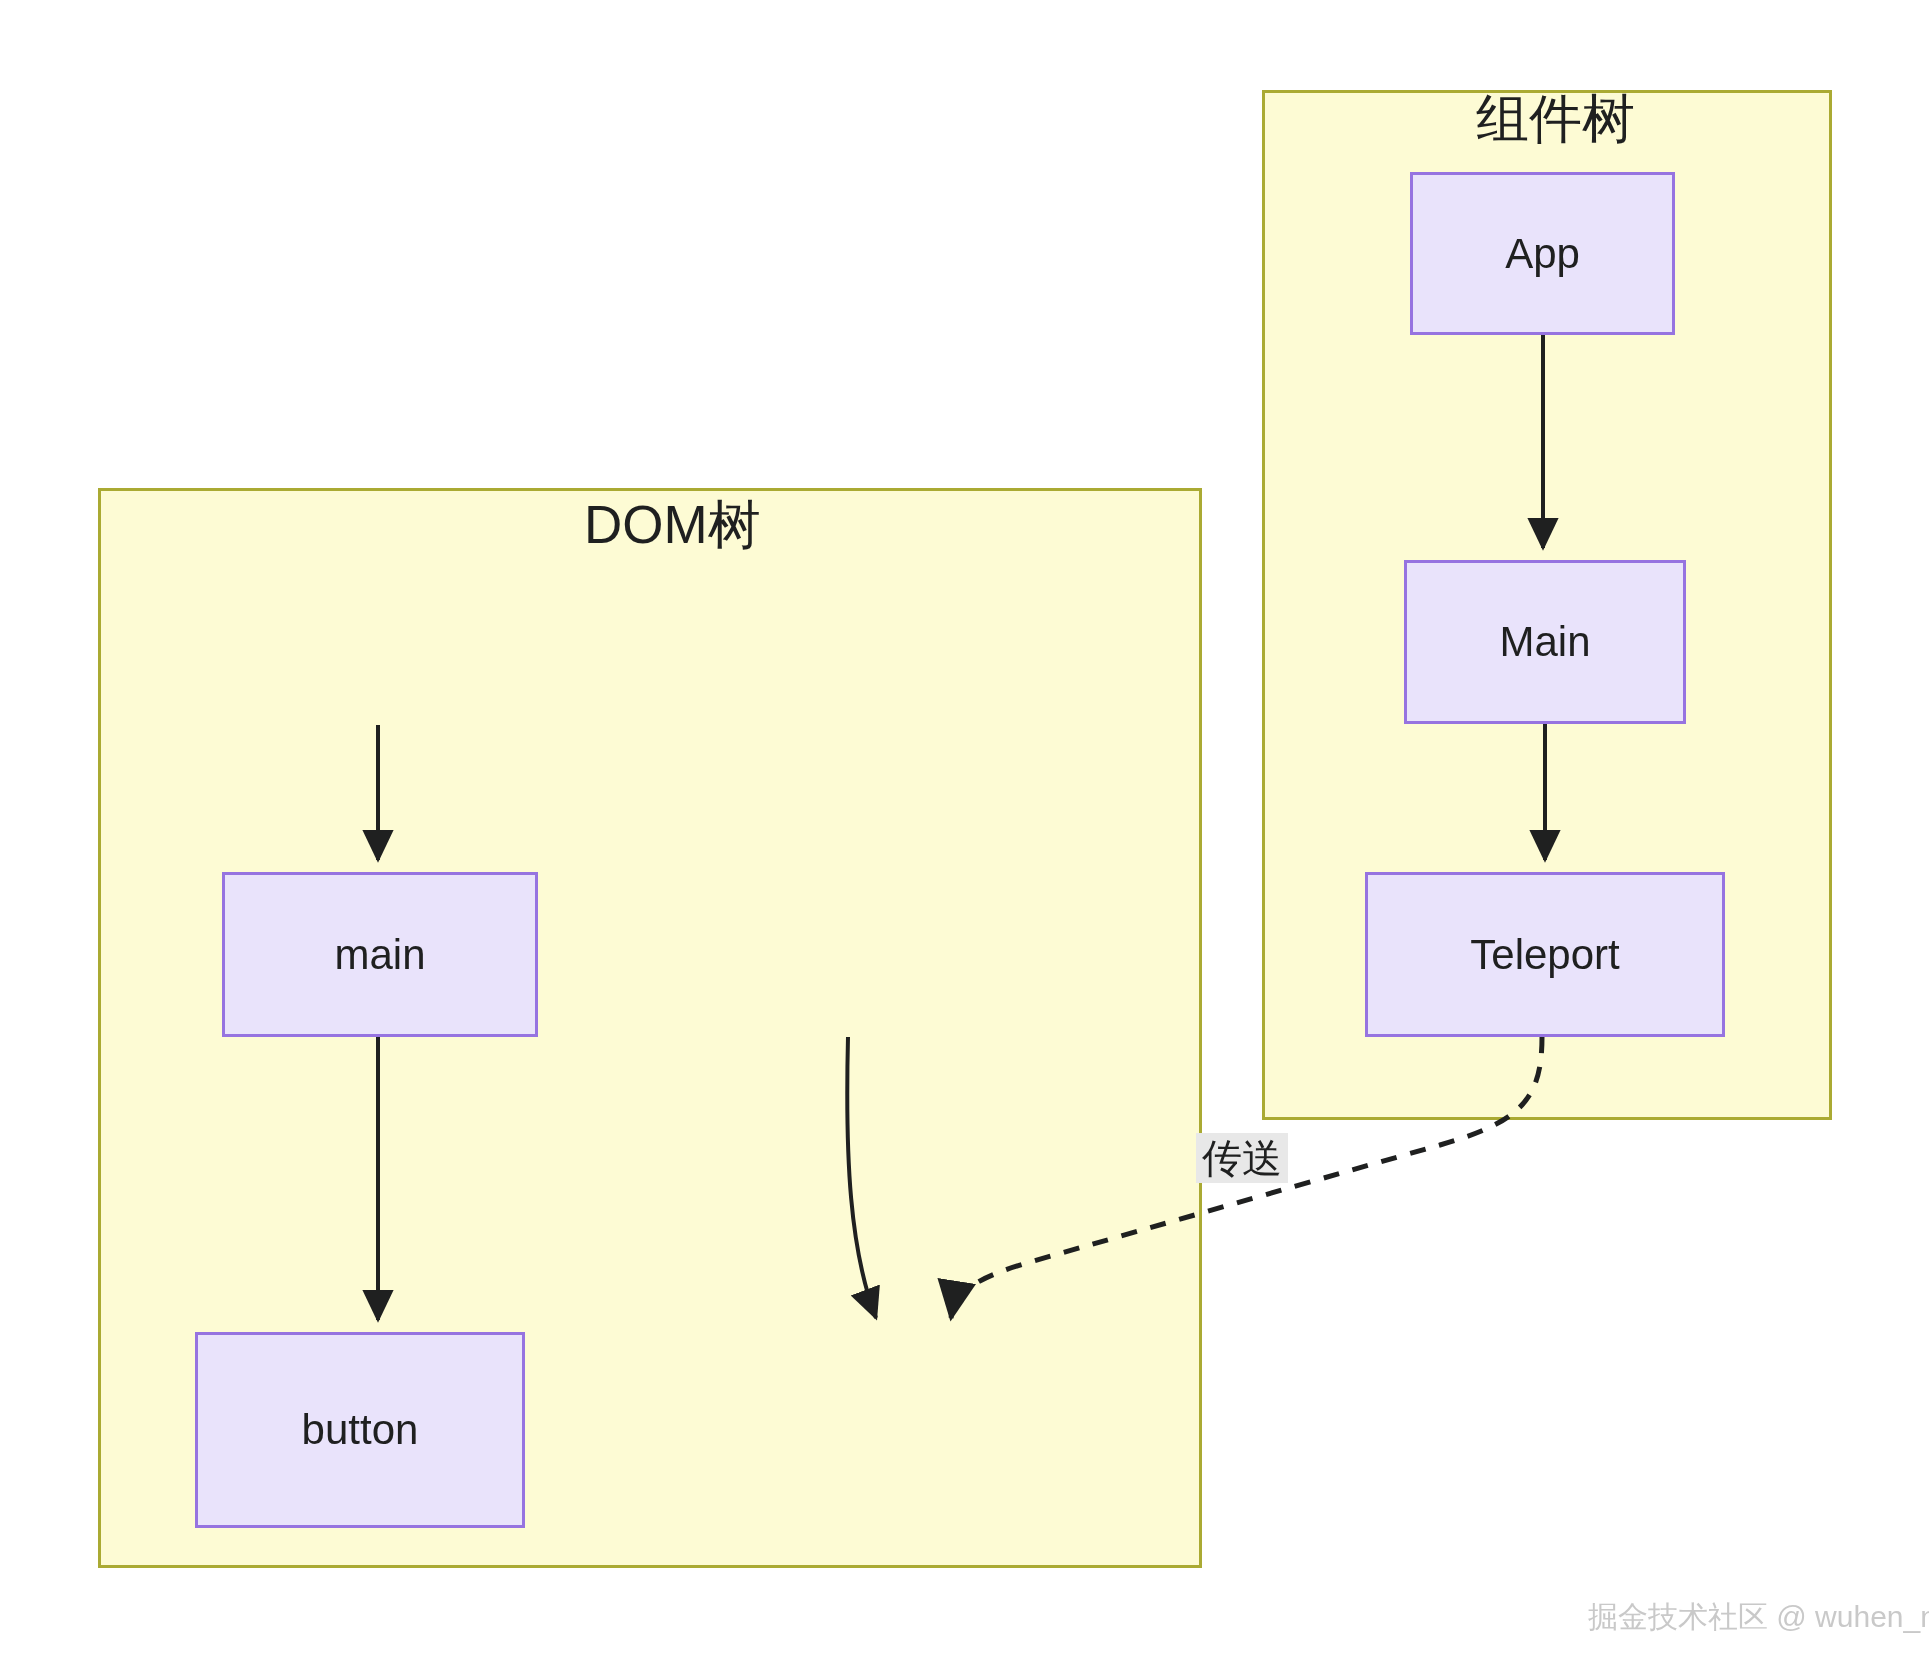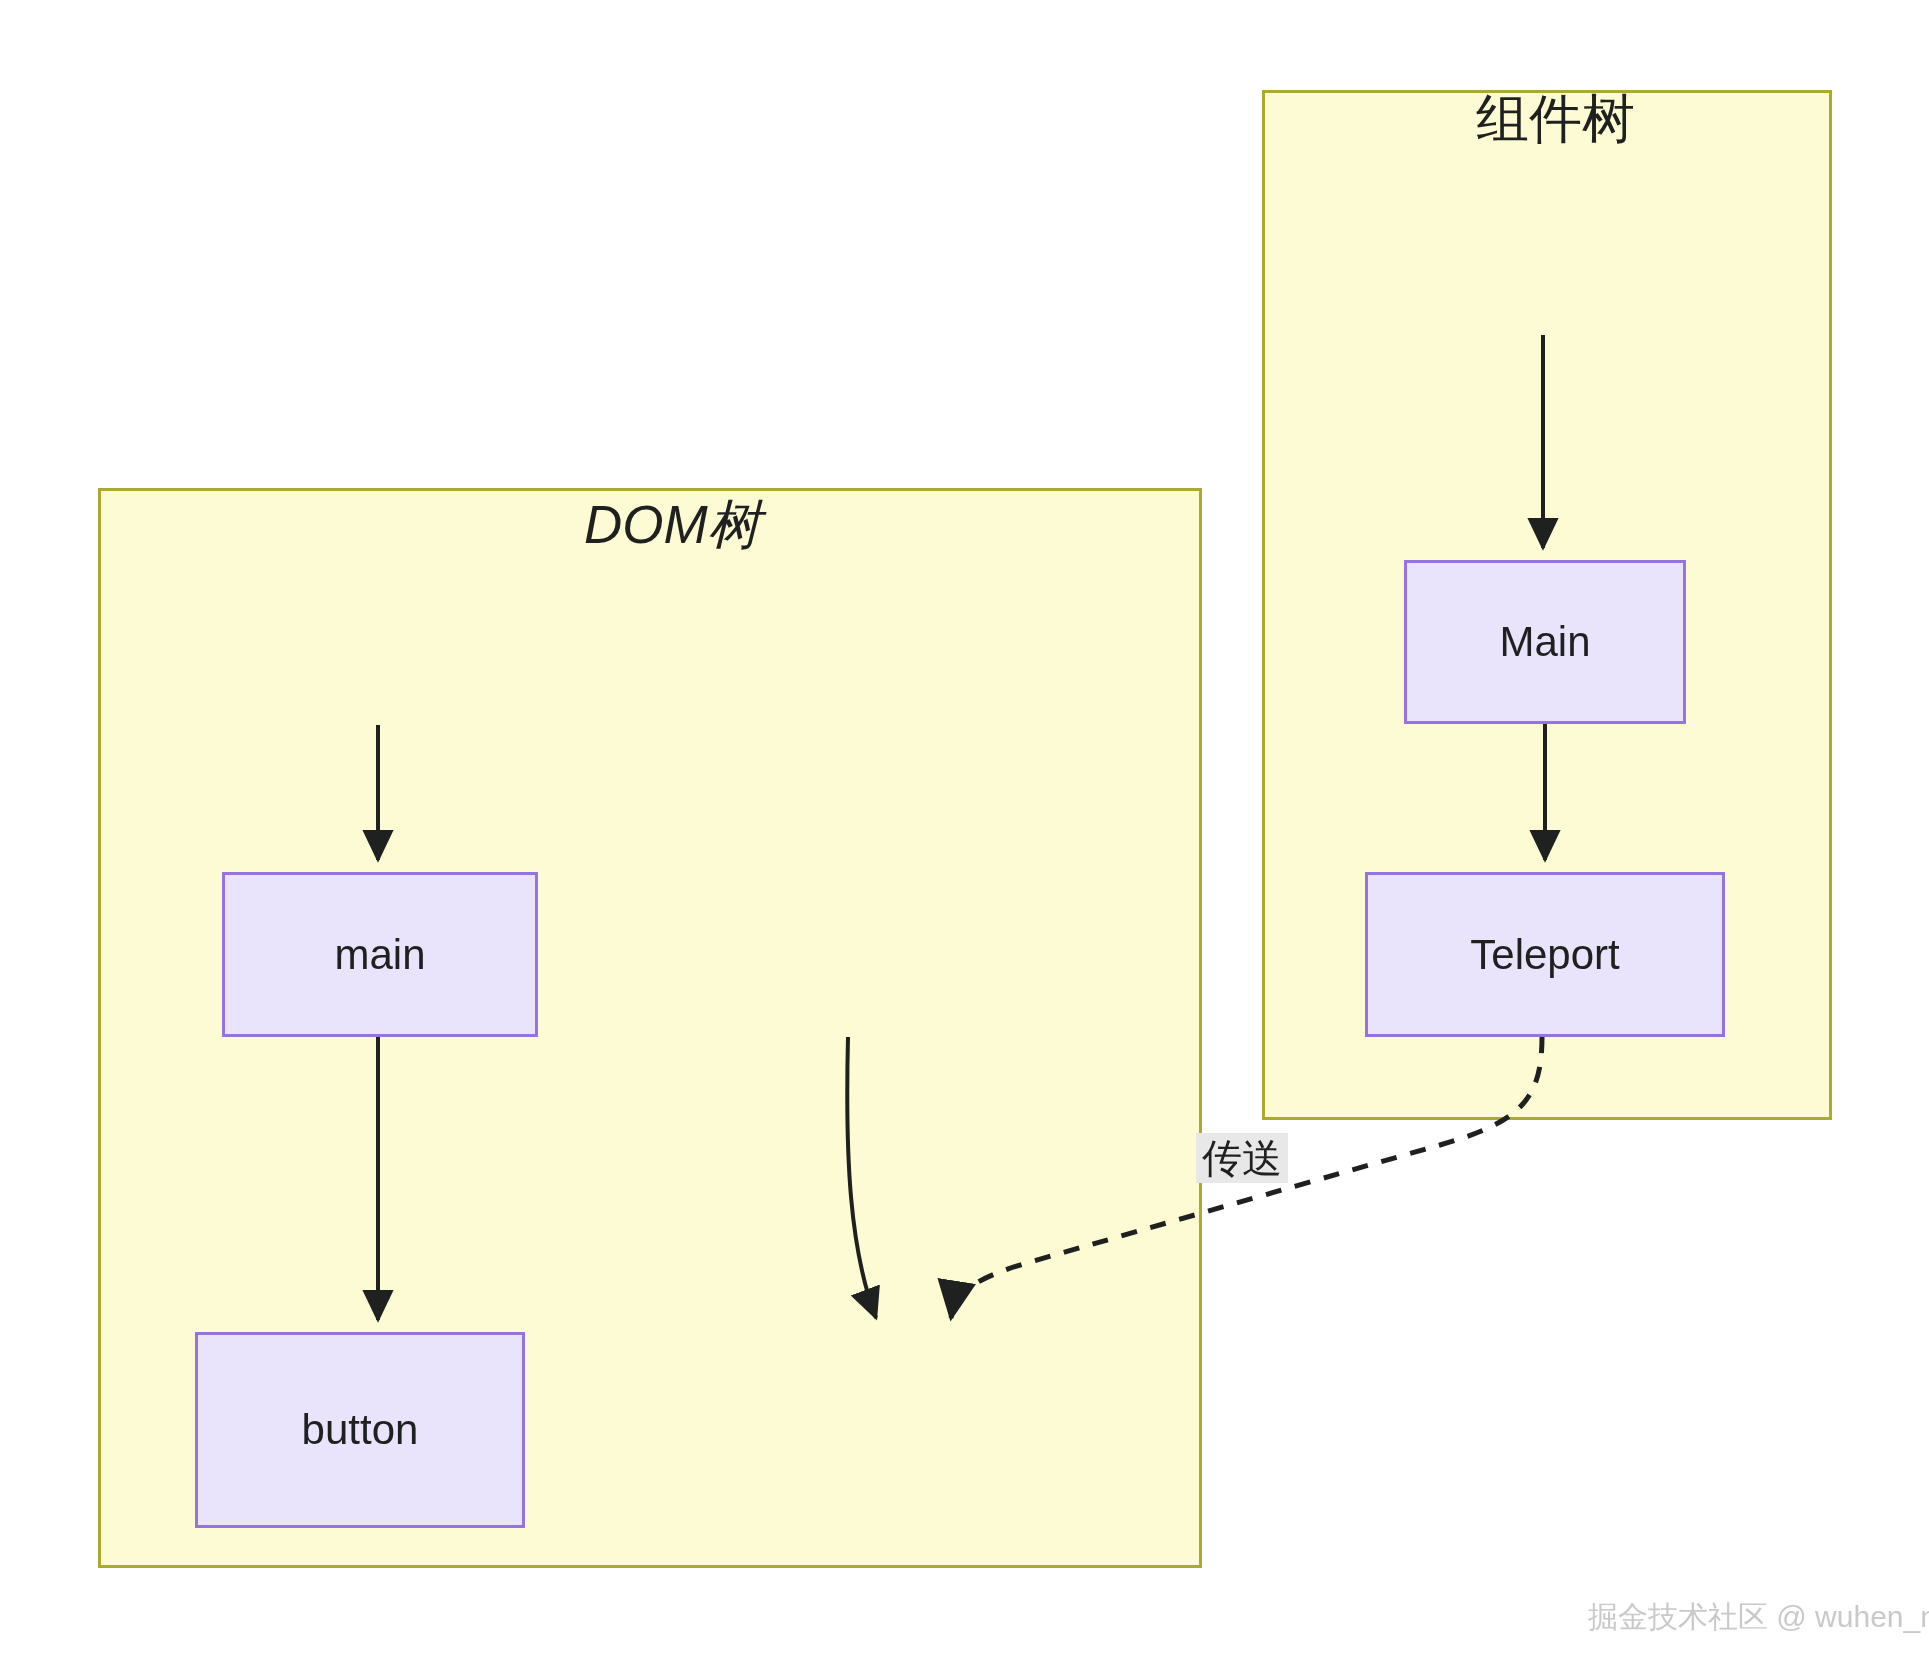--- a/index.html
+++ b/index.html
@@ -71,31 +71,34 @@
   }
 </style>
 </head>
 <body>
 
 <div id="canvas">
 
   <div class="group" style="left:1262px; top:90px; width:570px; height:1030px;"></div>
   <div class="group-title" style="left:1476px; top:92px;">组件树</div>
 
+  <div class="node" style="left:1410px; top:172px; width:265px; height:163px;">
+    <span>App</span>
+  </div>
 
   <div class="node" style="left:1404px; top:560px; width:282px; height:164px;">
     <span>Main</span>
   </div>
 
   <div class="node" style="left:1365px; top:872px; width:360px; height:165px;">
     <span>Teleport</span>
   </div>
 
   <div class="group" style="left:98px; top:488px; width:1104px; height:1080px;"></div>
-  <div class="group-title" style="left:584px; top:498px;font-style:italic;">DOM树</div>
+  <div class="group-title" style="left:584px; top:498px;">DOM树</div>
 
 
   <div class="node" style="left:222px; top:872px; width:316px; height:165px;">
     <span>main</span>
   </div>
 
 
   <div class="node" style="left:195px; top:1332px; width:330px; height:196px;">
     <span>button</span>
   </div>

